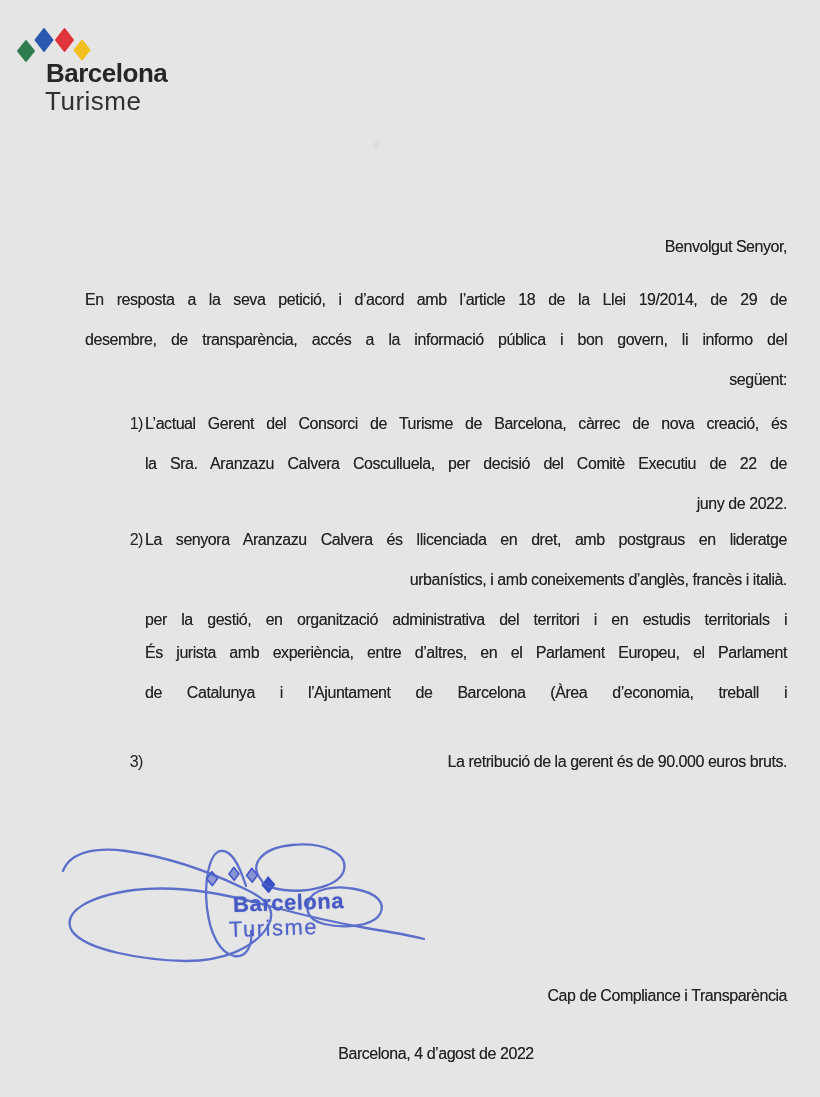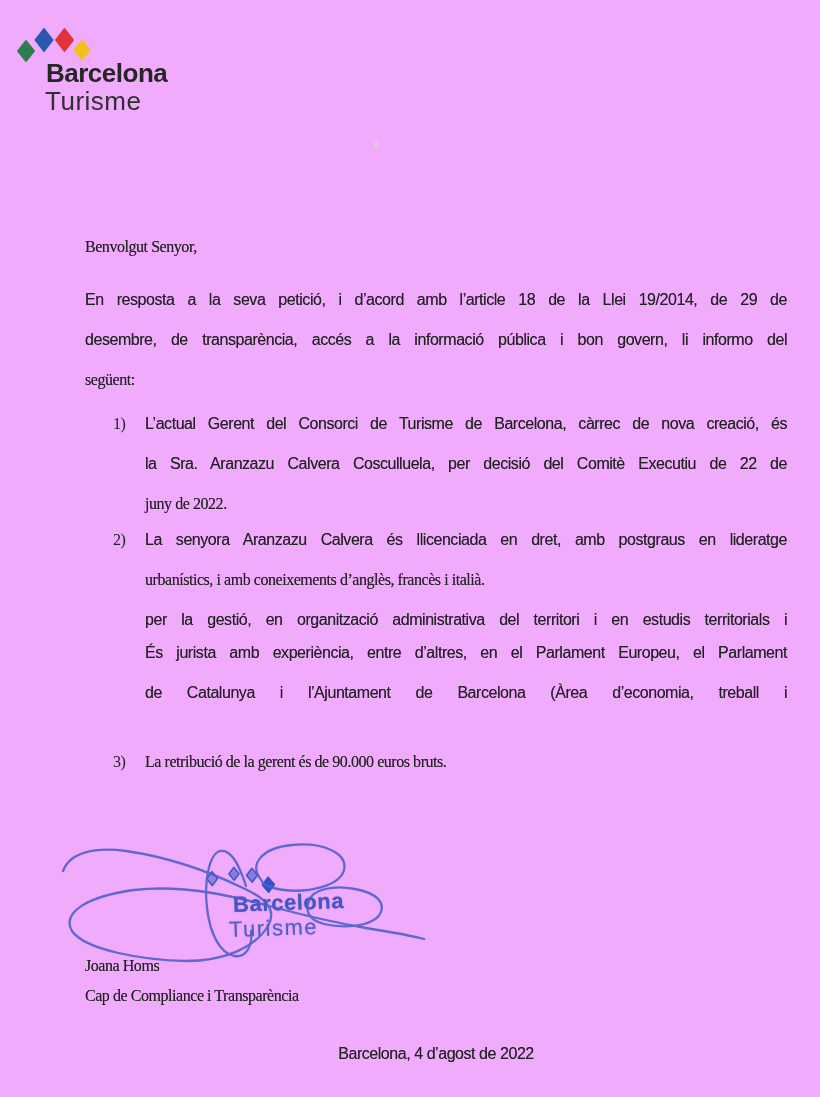--- a/index.html
+++ b/index.html
@@ -1,21 +1,21 @@
 <!DOCTYPE html>
 <html><head>
 <meta charset="utf-8">
 <style>
   * { margin: 0; padding: 0; box-sizing: border-box; }
   html, body { background: #ffffff; }
   .page {
     position: relative;
     width: 820px;
     height: 1097px;
-    background: #f0abfc;
+    background: #e5e5e5;
     overflow: hidden;
     font-family: "Liberation Sans", "DejaVu Sans", sans-serif;
     color: #222222;
   }
 
   
   .logo { position: absolute; left: 0; top: 0; width: 260px; height: 130px; }
   .logo-diamonds { position: absolute; left: 0; top: 0; }
   .brand-top {
     position: absolute; left: 46px; top: 60px;
@@ -40,21 +40,21 @@
   .inum   { position: absolute; left: 113px; width: 30px; height: 40px; line-height: 40px;
             font-size: 16px; letter-spacing: -0.45px; }
   .ilines { position: absolute; left: 145px; width: 642px; }
   .line {
     height: 40px; line-height: 40px;
     font-size: 16px; letter-spacing: -0.45px;
     white-space: nowrap;
     text-shadow: 0 0 0.3px rgba(34,34,34,0.55);
   }
   .just { text-align: justify; text-align-last: justify; }
-  .left { text-align: left; font-family: Liberation Serif, serif; }
+  .left { text-align: right; }
   .right { text-align: center; }
 
   
   .stamp {
     position: absolute; left: 200px; top: 855px; width: 175px; height: 95px;
     transform: rotate(-2deg); color: #3a4fc2;
   }
   .stamp-diamonds { position: absolute; left: 0; top: 8px; }
   .stamp-top {
     position: absolute; left: 33px; top: 36px;
@@ -144,23 +144,20 @@
 
   <svg class="sig-svg" viewBox="50 830 400 140" fill="none">
     <g stroke="#4a5fc8" stroke-width="2.3" stroke-linecap="round" opacity="0.88">
       <path d="M 63,871 C 70,852 95,847 126,851 C 168,857 208,871 243,888 C 267,899 277,910 268,926 C 254,949 222,961 186,961 C 142,960 85,950 72,931 C 61,912 89,896 134,890 C 186,884 236,897 273,907 C 306,916 338,923 366,928 C 391,932 409,935 424,939"></path>
       <path d="M 246,886 C 238,861 230,849 220,851 C 209,854 204,882 207,908 C 210,934 220,953 234,956 C 246,958 253,946 251,931"></path>
       <path d="M 262,881 C 248,865 261,848 292,845 C 323,842 348,853 344,870 C 340,886 308,893 284,890 C 269,888 262,884 262,881"></path>
       <path d="M 309,901 C 312,889 334,885 355,889 C 377,893 386,903 380,914 C 373,926 345,929 324,924 C 308,920 305,910 309,901"></path>
     </g>
   </svg>
 
-  <div class="tblock" style="top:946px">
-    <div class="line left">Joana Homs</div>
-  </div>
   <div class="tblock" style="top:976px">
     <div class="line left">Cap de Compliance i Transparència</div>
   </div>
 
   <div class="tblock" style="top:1034px">
     <div class="line right">Barcelona, 4 d’agost de 2022</div>
   </div>
 
 </div>
 

